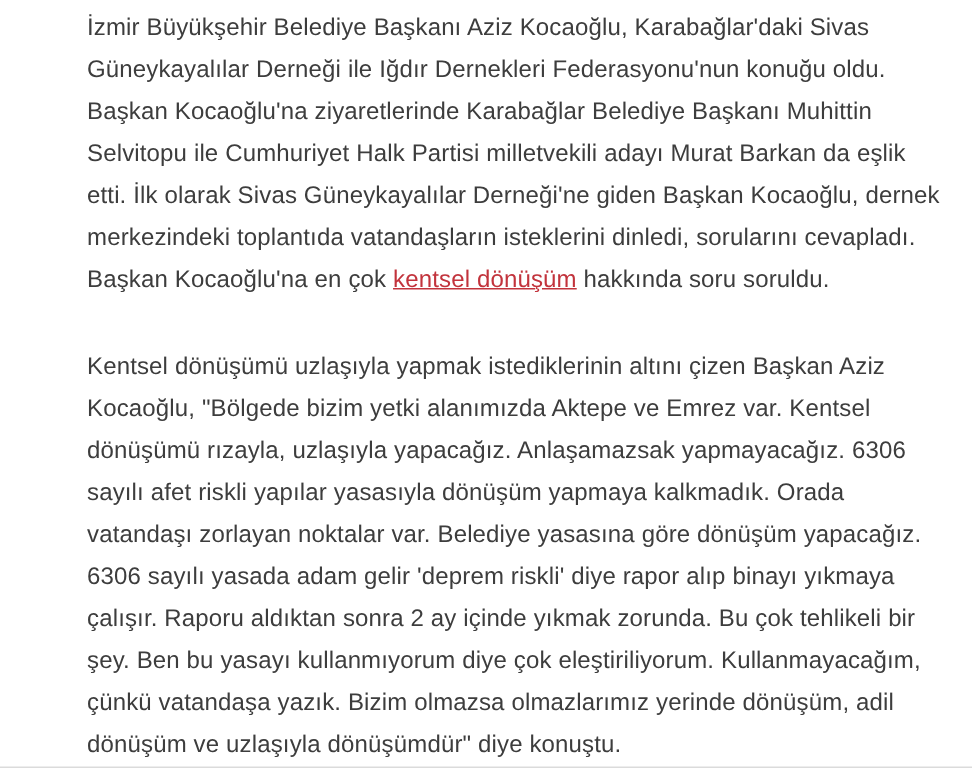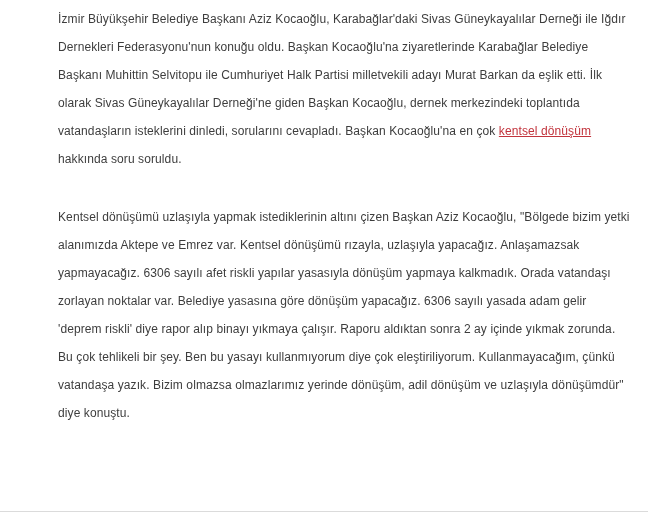--- a/index.html
+++ b/index.html
@@ -12,21 +12,21 @@
     font-family: "Liberation Sans", "DejaVu Sans", sans-serif;
   }
   .article {
     position: absolute;
     left: 58px;
     top: 5px;
     width: 572px;
   }
   .article p {
     margin: 0 0 30px 0;
-    font-size: 12px;
+    font-size: 16px;
     line-height: 28px;
     color: #3d3d3d;
     text-align: left;
     letter-spacing: 0.1px;
   }
   a.inline-link {
     color: #c2333c;
     text-decoration: underline;
     cursor: pointer;
   }

